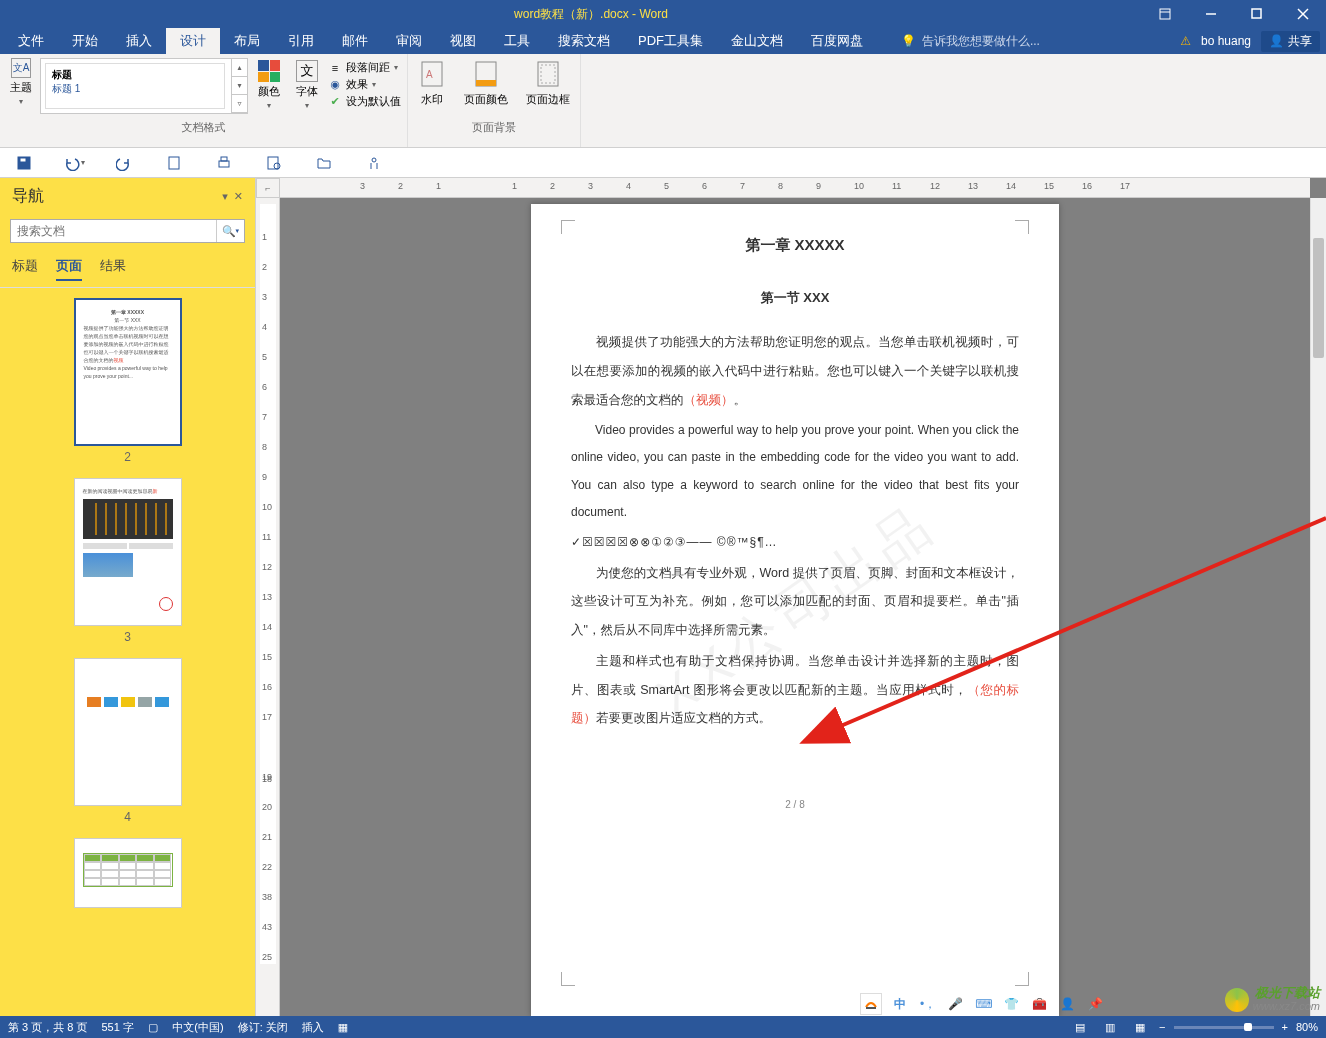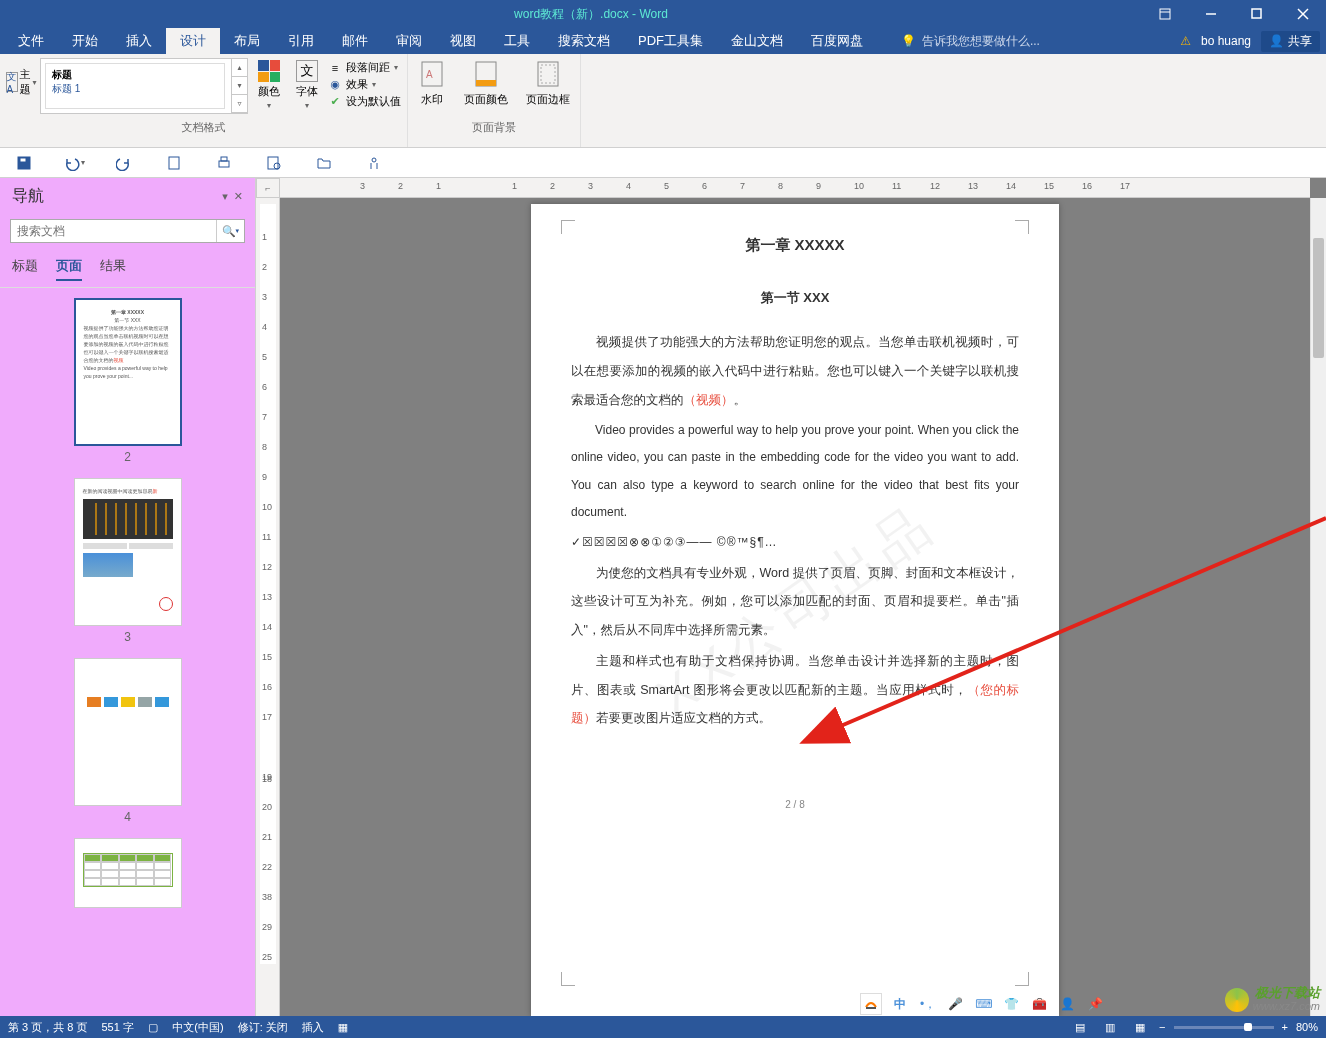--- a/index.html
+++ b/index.html
@@ -1,40 +1,40 @@
 <!DOCTYPE html>
 <html><head>
 <meta charset="utf-8">
 <style>
 * { margin: 0; padding: 0; box-sizing: border-box; font-family: "Microsoft YaHei", "Segoe UI", sans-serif; }
 body { width: 1326px; height: 1038px; background: #f3f3f3; overflow: hidden; position: relative; }
 
 
-.titlebar { height: 28px; background: #2B579A; display: flex; align-items: center; color: #5eead4; font-size: 12px; }
+.titlebar { height: 28px; background: #2B579A; display: flex; align-items: center; color: #fde047; font-size: 12px; }
 .titlebar .autosave { width: 40px; }
 .titlebar .title { flex: 1; text-align: center; }
 .titlebar .winbtns { display: flex; gap: 0; }
 .titlebar .winbtn { width: 46px; height: 28px; display: flex; align-items: center; justify-content: center; }
 .titlebar .winbtn svg { stroke: #fff; fill: none; }
 
 
 .ribbon-tabs { height: 26px; background: #2B579A; display: flex; align-items: stretch; color: #fff; font-size: 13px; padding-left: 4px; }
 .ribbon-tab { padding: 0 14px; display: flex; align-items: center; cursor: pointer; }
 .ribbon-tab.active { background: #f3f2f1; color: #2B579A; }
 .ribbon-tabs .search { margin-left: 24px; display: flex; align-items: center; color: #cdd8eb; font-size: 12px; gap: 6px; }
 .ribbon-tabs .right { margin-left: auto; display: flex; align-items: center; gap: 10px; padding-right: 6px; font-size: 12px; }
 .ribbon-tabs .warn { color: #ffb900; }
 .ribbon-tabs .share { background: #1e4a8a; padding: 2px 8px; border-radius: 2px; display: flex; align-items: center; gap: 4px; }
 
 
 .ribbon-panel { height: 94px; background: #f3f2f1; border-bottom: 1px solid #d0d0d0; display: flex; }
 .rgroup { border-right: 1px solid #e0e0e0; display: flex; flex-direction: column; padding: 4px 6px 0; }
 .rgroup .grouplabel { font-size: 11px; color: #666; text-align: center; margin-top: auto; padding-bottom: 12px; }
 .rgroup .tools { display: flex; align-items: flex-start; gap: 4px; flex: 1; }
-.themebox { width: 30px; height: 48px; display: flex; flex-direction: row; align-items: center; justify-content: center; font-size: 11px; gap: 2px; }
+.themebox { width: 30px; height: 48px; display: flex; flex-direction: column; align-items: center; justify-content: center; font-size: 11px; gap: 2px; }
 .themebox .bigicon { width: 20px; height: 20px; border: 1px solid #999; display: flex; align-items: center; justify-content: center; font-size: 10px; color: #2B579A; }
 .stylegallery { width: 208px; height: 56px; border: 1px solid #c8c8c8; background: #fff; display: flex; align-items: center; padding: 4px; position: relative; }
 .stylegallery .styleitem { width: 180px; height: 46px; border: 1px solid #ddd; padding: 4px 6px; font-size: 10px; background: #fff; }
 .stylegallery .spin { position: absolute; right: 0; top: 0; bottom: 0; width: 16px; border-left: 1px solid #c8c8c8; display: flex; flex-direction: column; }
 .stylegallery .spin div { flex: 1; display: flex; align-items: center; justify-content: center; border-bottom: 1px solid #c8c8c8; font-size: 8px; color: #666; }
 .vbtn { display: flex; flex-direction: column; align-items: center; gap: 2px; font-size: 11px; padding: 2px 6px; }
 .colorgrid { width: 22px; height: 22px; display: grid; grid-template-columns: 1fr 1fr; grid-template-rows: 1fr 1fr; gap: 1px; }
 .colorgrid div:nth-child(1){background:#2B579A;} .colorgrid div:nth-child(2){background:#E74C3C;} .colorgrid div:nth-child(3){background:#F39C12;} .colorgrid div:nth-child(4){background:#27AE60;}
 .fontbox { width: 22px; height: 22px; border: 1px solid #999; display: flex; align-items: center; justify-content: center; font-size: 13px; }
 .optlist { display: flex; flex-direction: column; gap: 2px; font-size: 11px; padding-top: 2px; }
@@ -46,21 +46,21 @@
 
 
 .qat { height: 30px; background: #fff; border-bottom: 1px solid #d0d0d0; display: flex; align-items: center; gap: 26px; padding-left: 12px; }
 .qat .qbtn { width: 24px; height: 24px; display: flex; align-items: center; justify-content: center; color: #2B579A; }
 .qat .qbtn svg { stroke: #2B579A; fill: none; }
 
 
 .main { display: flex; height: calc(1038px - 28px - 26px - 94px - 30px - 22px); }
 
 
-.navpane { width: 256px; background: #f0abfc; border-right: 1px solid #d0d0d0; display: flex; flex-direction: column; }
+.navpane { width: 256px; background: #fde047; border-right: 1px solid #d0d0d0; display: flex; flex-direction: column; }
 .navhead { padding: 8px 12px; display: flex; align-items: center; justify-content: space-between; font-size: 16px; color: #333; }
 .navhead .ctrls { display: flex; gap: 6px; font-size: 11px; color: #666; }
 .navsearch { margin: 4px 10px; display: flex; border: 1px solid #aaa; background: #fff; height: 24px; }
 .navsearch input { flex: 1; border: none; padding: 0 6px; font-size: 12px; outline: none; background: transparent; }
 .navsearch .sbtn { width: 28px; border-left: 1px solid #ccc; display: flex; align-items: center; justify-content: center; color: #2B579A; font-size: 11px; }
 .navtabs { display: flex; gap: 18px; padding: 10px 12px 6px; font-size: 13px; color: #444; border-bottom: 1px solid #ddd; }
 .navtabs .nt.active { color: #2B579A; font-weight: bold; border-bottom: 2px solid #2B579A; padding-bottom: 4px; }
 .thumblist { flex: 1; overflow: auto; padding: 10px 0; display: flex; flex-direction: column; align-items: center; gap: 14px; }
 .thumb { display: flex; flex-direction: column; align-items: center; gap: 4px; }
 .thumb .page { width: 108px; height: 148px; background: #fff; border: 1px solid #ccc; padding: 8px; font-size: 5px; color: #555; overflow: hidden; line-height: 1.6; position: relative; }
@@ -458,21 +458,21 @@
           <span style="top: 424px;">14</span>
           <span style="top: 454px;">15</span>
           <span style="top: 484px;">16</span>
           <span style="top: 514px;">17</span>
           <span style="top: 576px;">18</span>
           <span style="top: 574px;">19</span>
           <span style="top: 604px;">20</span>
           <span style="top: 634px;">21</span>
           <span style="top: 664px;">22</span>
           <span style="top: 694px;">38</span>
-          <span style="top: 724px;">29</span>
+          <span style="top: 724px;">43</span>
           <span style="top: 754px;">25</span>
         </div>
     </div>
     <div class="scroll-v">
         <div class="scrollthumb"></div>
       </div>
     <div class="pagewrap">
       <div class="docpage">
         <div class="corner tl"></div>
           <div class="corner tr"></div>

